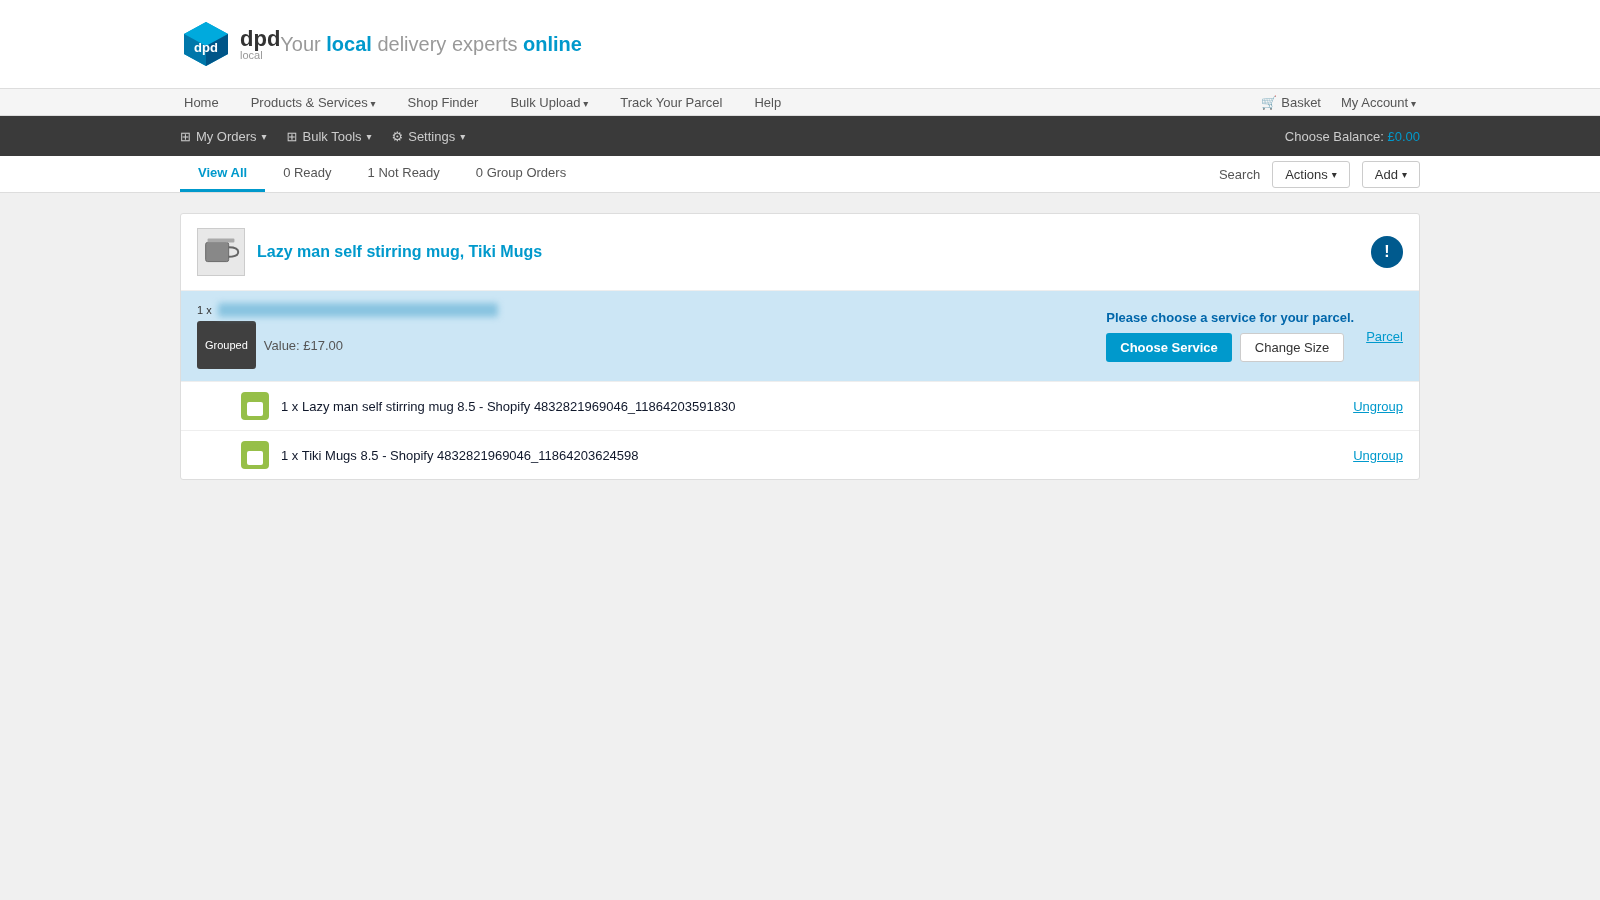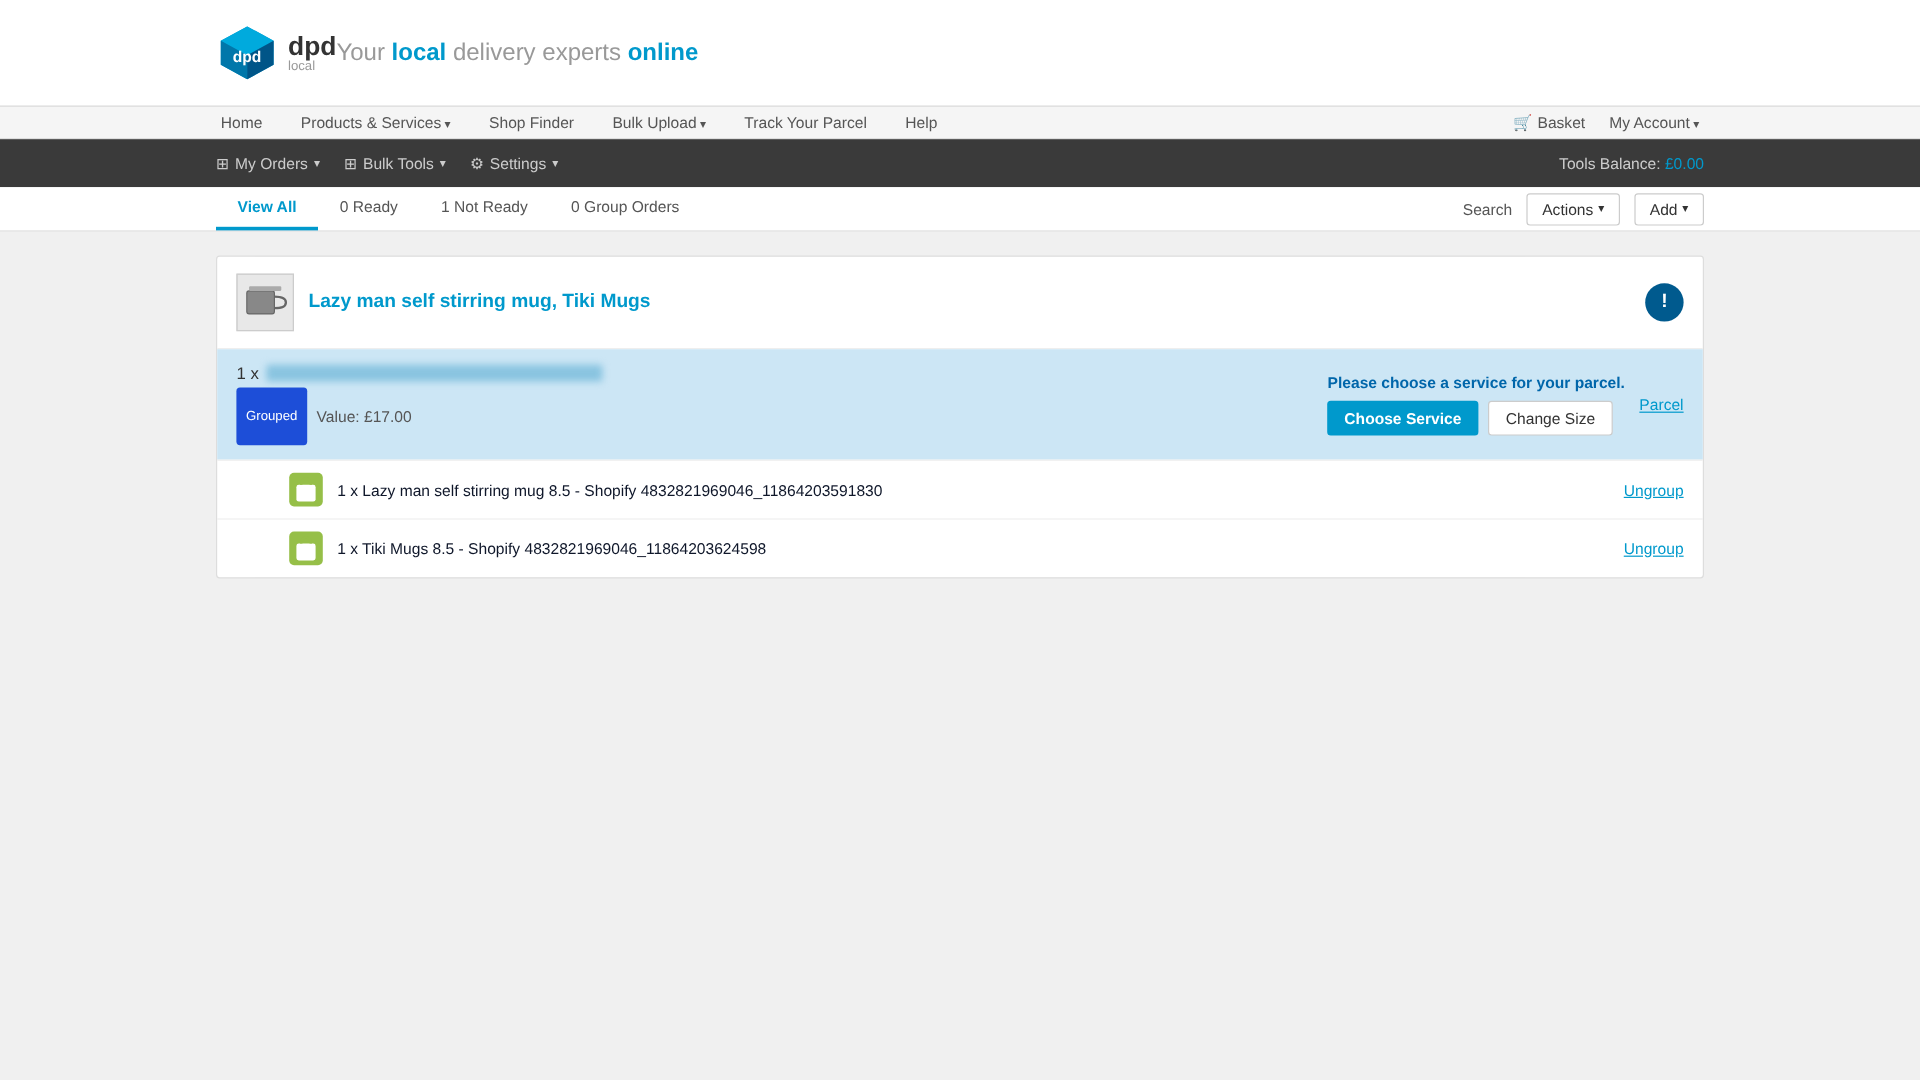--- a/index.html
+++ b/index.html
@@ -205,21 +205,21 @@
       padding: 12px 16px;
       display: flex;
       align-items: center;
       gap: 12px;
       background: #cce6f5;
     }
     .parcel-info {
       flex: 1;
     }
     .parcel-label {
-      font-size: 14px;
+      font-size: 11px;
       color: #333;
       display: flex;
       align-items: center;
       gap: 6px;
     }
     .parcel-blurred {
       display: inline-block;
       width: 280px;
       height: 14px;
       background: #89c4e0;
@@ -229,21 +229,21 @@
     }
     .parcel-meta {
       font-size: 12px;
       color: #555;
       margin-top: 4px;
       display: flex;
       align-items: center;
       gap: 8px;
     }
     .grouped-badge {
-      background: #1d4ed8;
+      background: #404040;
       color: #fff;
       font-size: 11px;
       padding: 18px 8px;
       border-radius: 3px;
     }
     .parcel-value {
       color: #555;
       font-size: 13px;
     }
     .parcel-actions {
@@ -375,21 +375,21 @@
     <div class="toolbar-btn chevron">
       <span>⊞</span>
       <span>Bulk Tools</span>
     </div>
     <div class="toolbar-btn chevron">
       <span>⚙</span>
       <span>Settings</span>
     </div>
   </div>
   <div class="prepay">
-    <span>Tools Balance:</span>
+    <span>Choose Balance:</span>
     <span class="prepay-amount">£0.00</span>
   </div>
 </div>
 
 <div class="filter-bar">
   <div class="filter-tabs">
     <div class="filter-tab active">View All</div>
     <div class="filter-tab">0 Ready</div>
     <div class="filter-tab">1 Not Ready</div>
     <div class="filter-tab">0 Group Orders</div>

